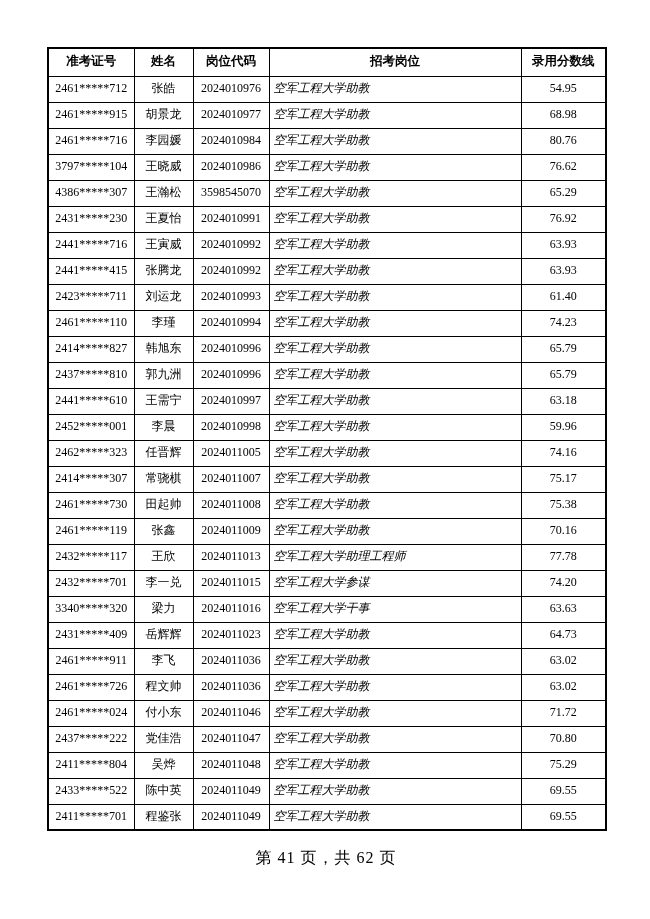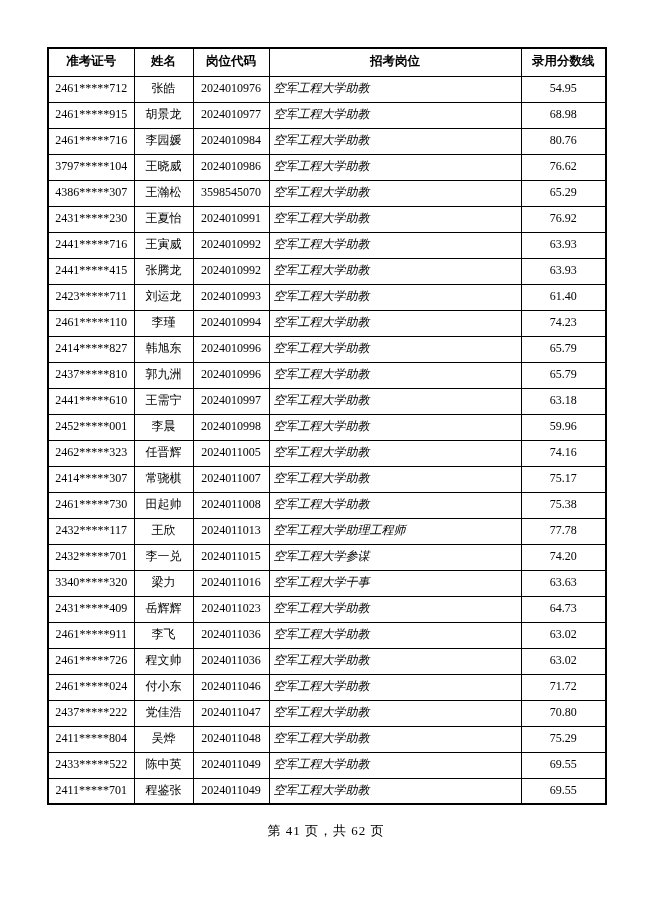--- a/index.html
+++ b/index.html
@@ -45,21 +45,21 @@
   }
   table.score-table td.col-position {
     text-align: left;
     padding-left: 4px;
     font-style: italic;
   }
   .footer {
     margin-top: 17px;
     width: 558px;
     text-align: center;
-    font-size: 13px;
+    font-size: 16px;
     letter-spacing: 1px;
   }
 </style>
 </head>
 <body>
 
 <div class="page">
   <table class="score-table">
     <colgroup>
       <col style="width:86px">
@@ -191,20 +191,27 @@
           <td>75.17</td>
         </tr>
         <tr>
           <td>2461*****730</td>
           <td>田起帅</td>
           <td>2024011008</td>
           <td class="col-position">空军工程大学助教</td>
           <td>75.38</td>
         </tr>
         <tr>
+          <td>2461*****119</td>
+          <td>张鑫</td>
+          <td>2024011009</td>
+          <td class="col-position">空军工程大学助教</td>
+          <td>70.16</td>
+        </tr>
+        <tr>
           <td>2432*****117</td>
           <td>王欣</td>
           <td>2024011013</td>
           <td class="col-position">空军工程大学助理工程师</td>
           <td>77.78</td>
         </tr>
         <tr>
           <td>2432*****701</td>
           <td>李一兑</td>
           <td>2024011015</td>

